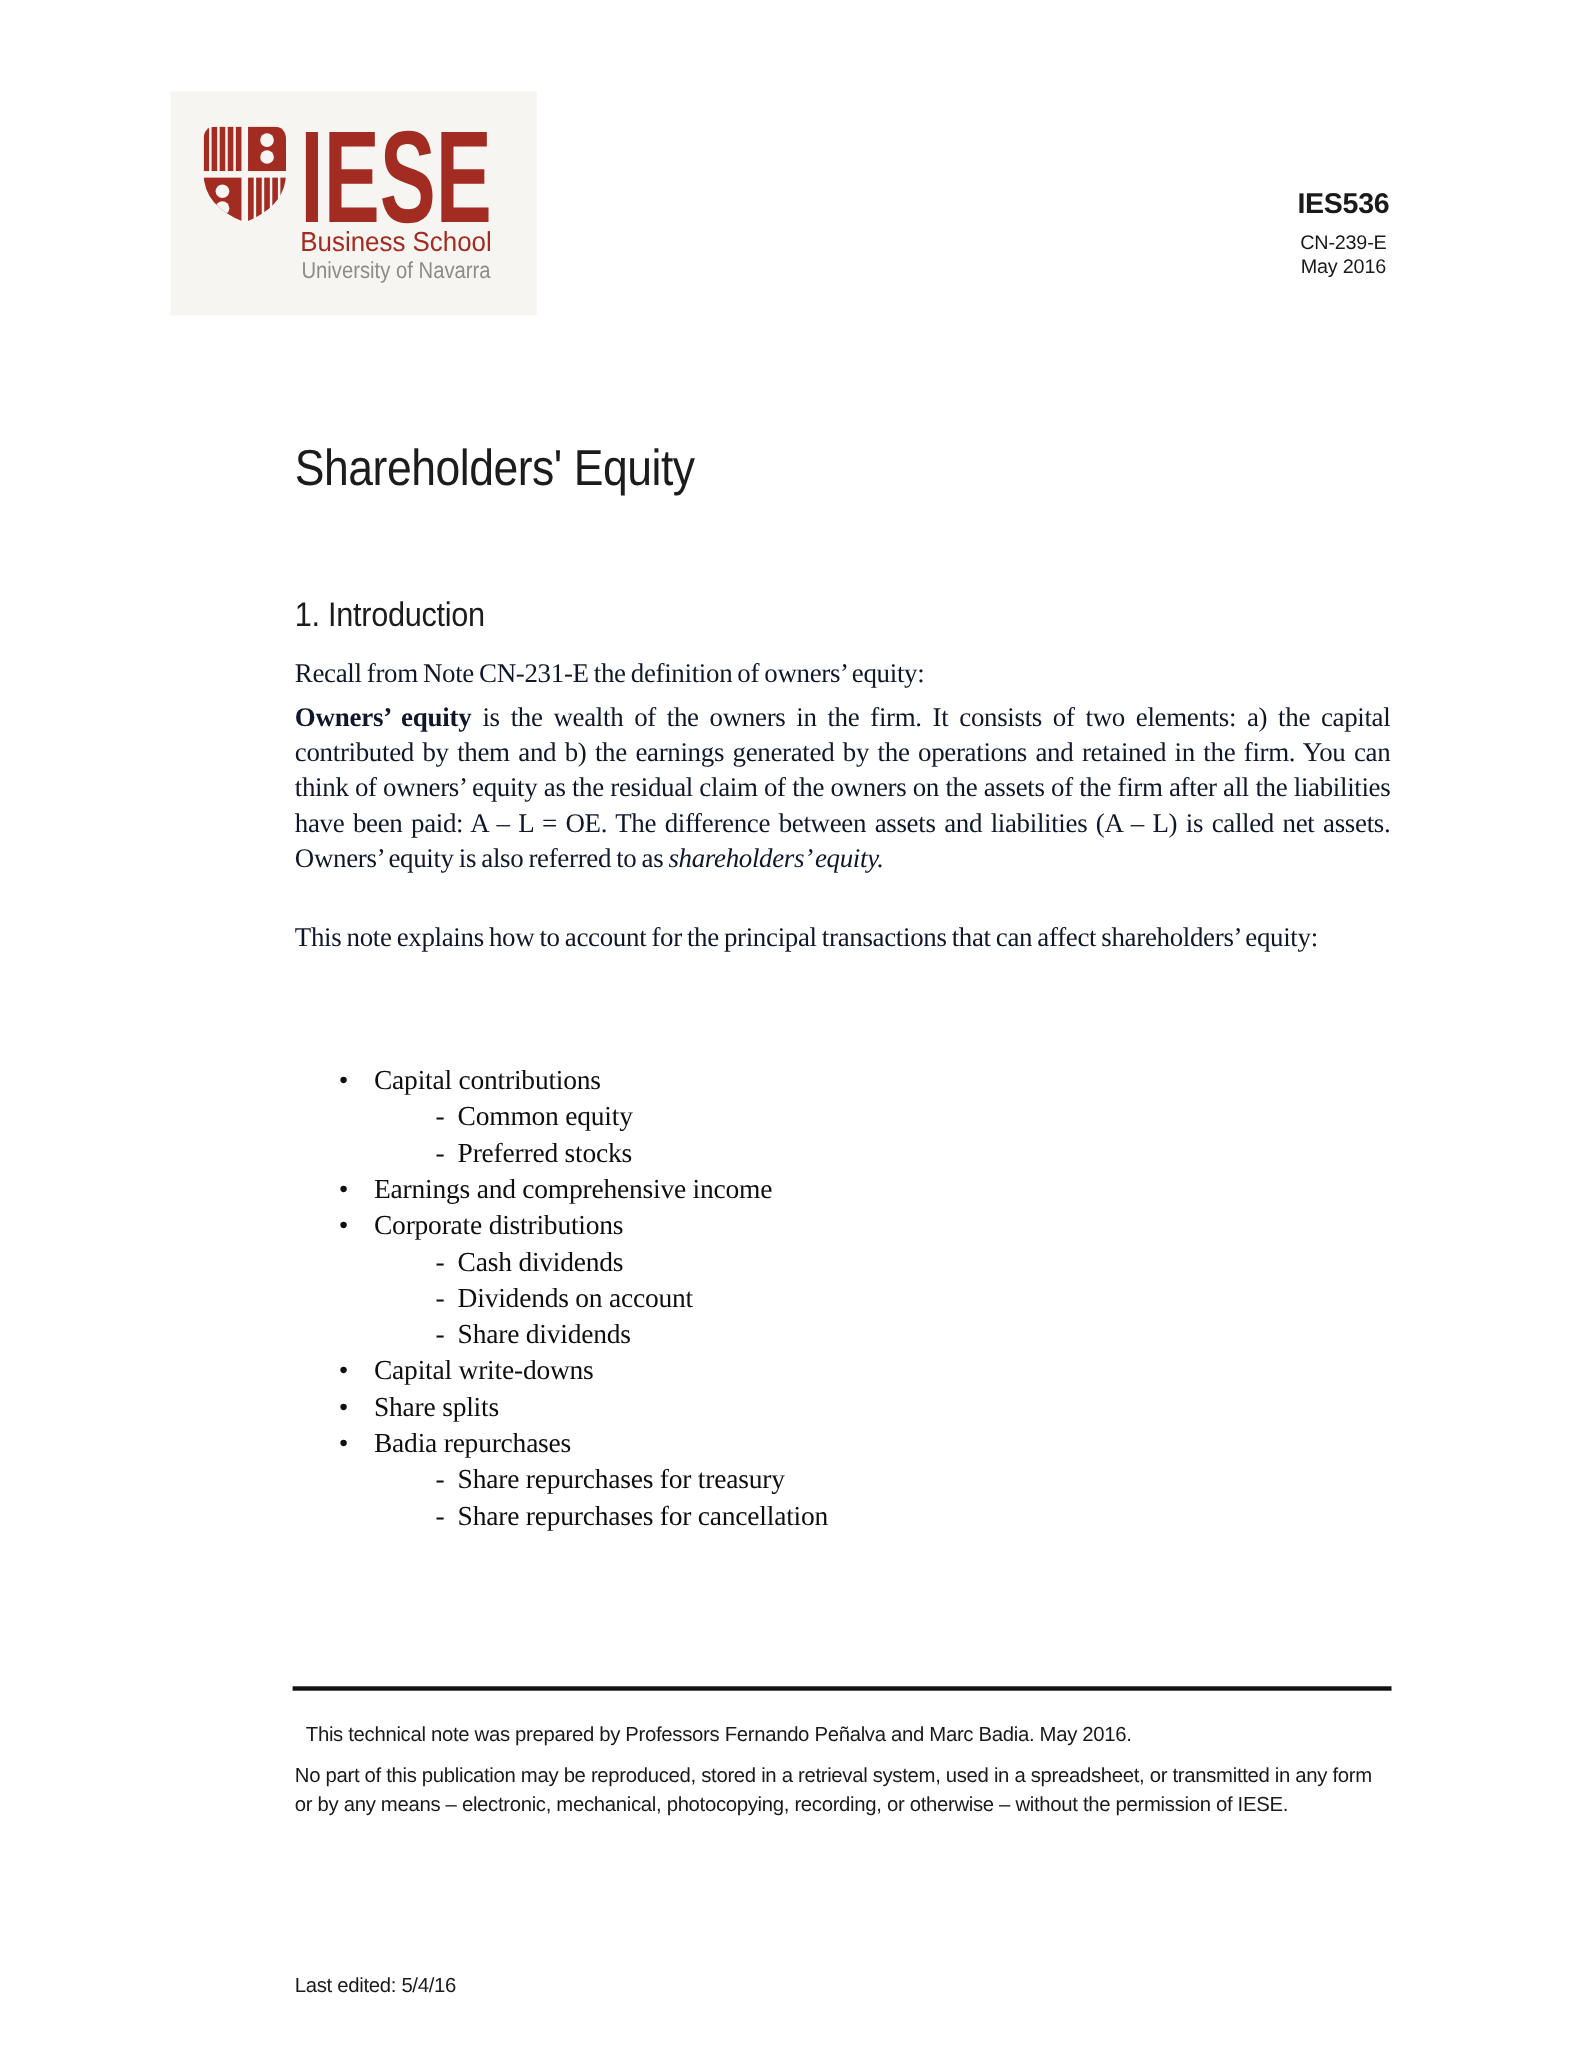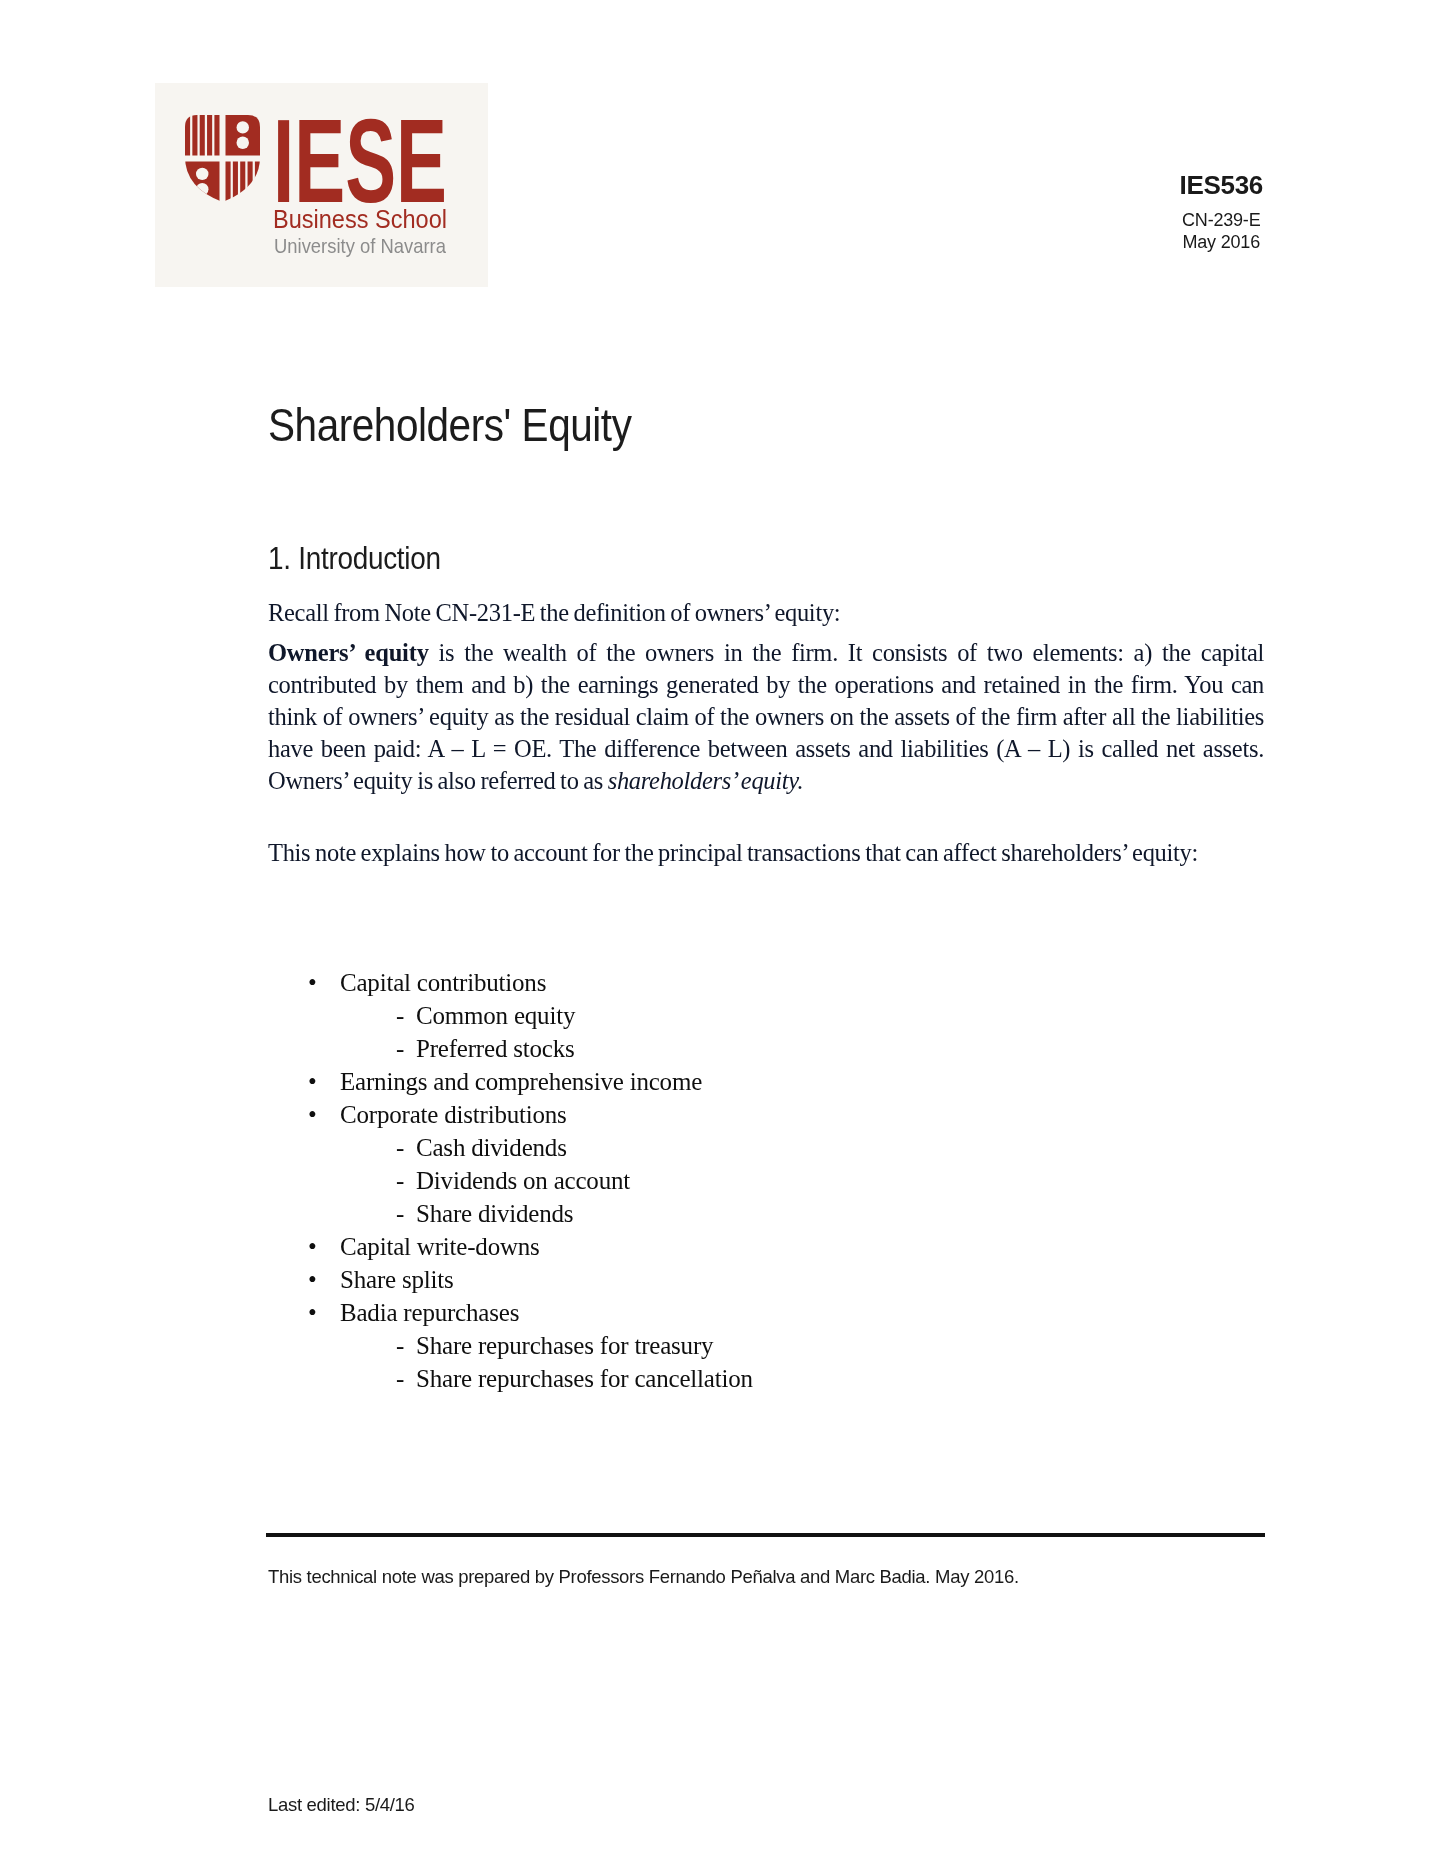--- a/index.html
+++ b/index.html
@@ -37,21 +37,21 @@
               font-family:"Liberation Serif",serif;font-size:25px;color:#0f0f0f;letter-spacing:-0.2px;}
   .topic-list li{position:relative;line-height:33px;height:33px;}
   .topic-list li.l1{padding-left:72px;}
   .topic-list li.l2{padding-left:148px;}
   .topic-list li.l1 > .marker{position:absolute;left:40px;top:0;}
   .topic-list li.l2 > .marker{position:absolute;left:128px;top:0;}
   
   .footer-divider{position:absolute;left:266px;top:1533px;width:999px;height:4px;background:#111;}
   .footnote{position:absolute;left:268px;width:998px;color:#1a1a1a;
             font-size:18.5px;line-height:25.5px;letter-spacing:-0.3px;}
-  .fn-prepared{top:1564px;}
+  .fn-prepared{top:1564px;margin-left:10px;}
   .fn-copy{top:1601px;}
   .fn-copy p{margin:0;}
   .fn-copy sup{font-size:0.62em;vertical-align:super;line-height:0;}
   .fn-last{top:1792px;}
 </style>
 </head>
 <body>
 
 <div class="logo-wrap">
   <svg width="333" height="204" viewBox="0 0 333 204" xmlns="http://www.w3.org/2000/svg">
@@ -120,15 +120,16 @@
   <li class="l1"><span class="marker">•</span><span>Badia repurchases</span></li>
   <li class="l2"><span class="marker">-</span><span>Share repurchases for treasury</span></li>
   <li class="l2"><span class="marker">-</span><span>Share repurchases for cancellation</span></li>
 </ul>
 
 <div class="footer-divider"></div>
 
 <div class="footnote fn-prepared">This technical note was prepared by Professors Fernando Peñalva and Marc Badia. May 2016.</div>
 
 <div class="footnote fn-copy">
+  <p>No part of this publication may be reproduced, stored in a retrieval system, used in a spreadsheet, or transmitted in any form or by any means – electronic, mechanical, photocopying, recording, or otherwise – without the permission of IESE.</p>
 </div>
 
 <div class="footnote fn-last">Last edited: 5/4/16</div>
 
 </body></html>

